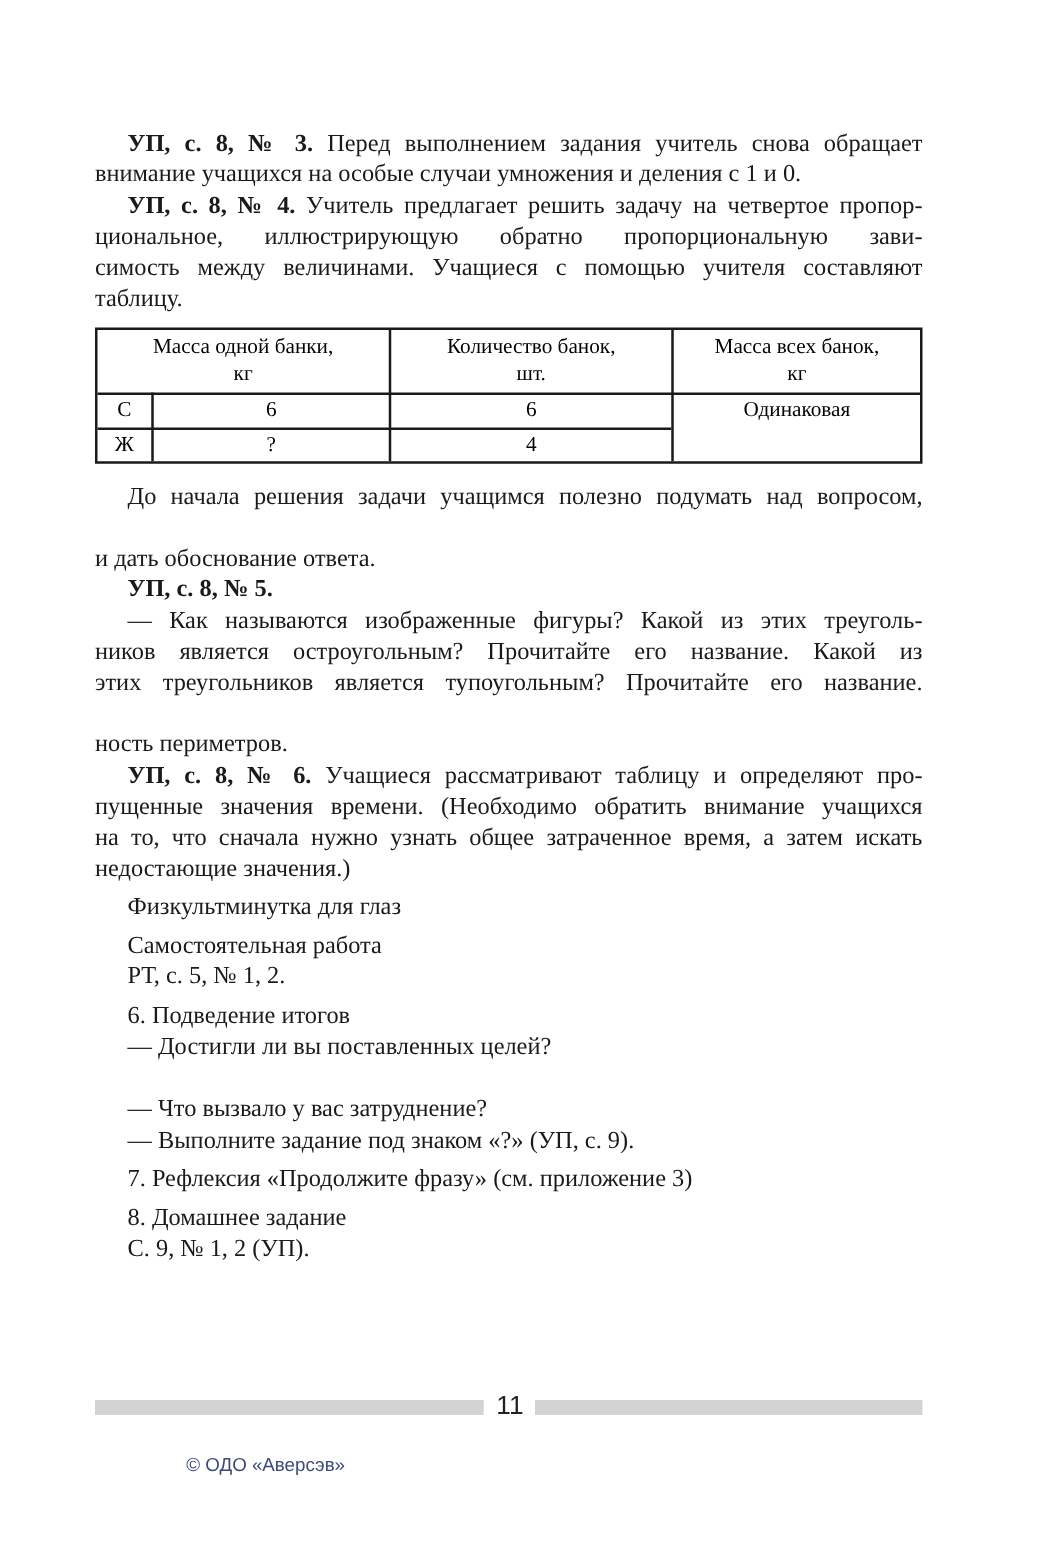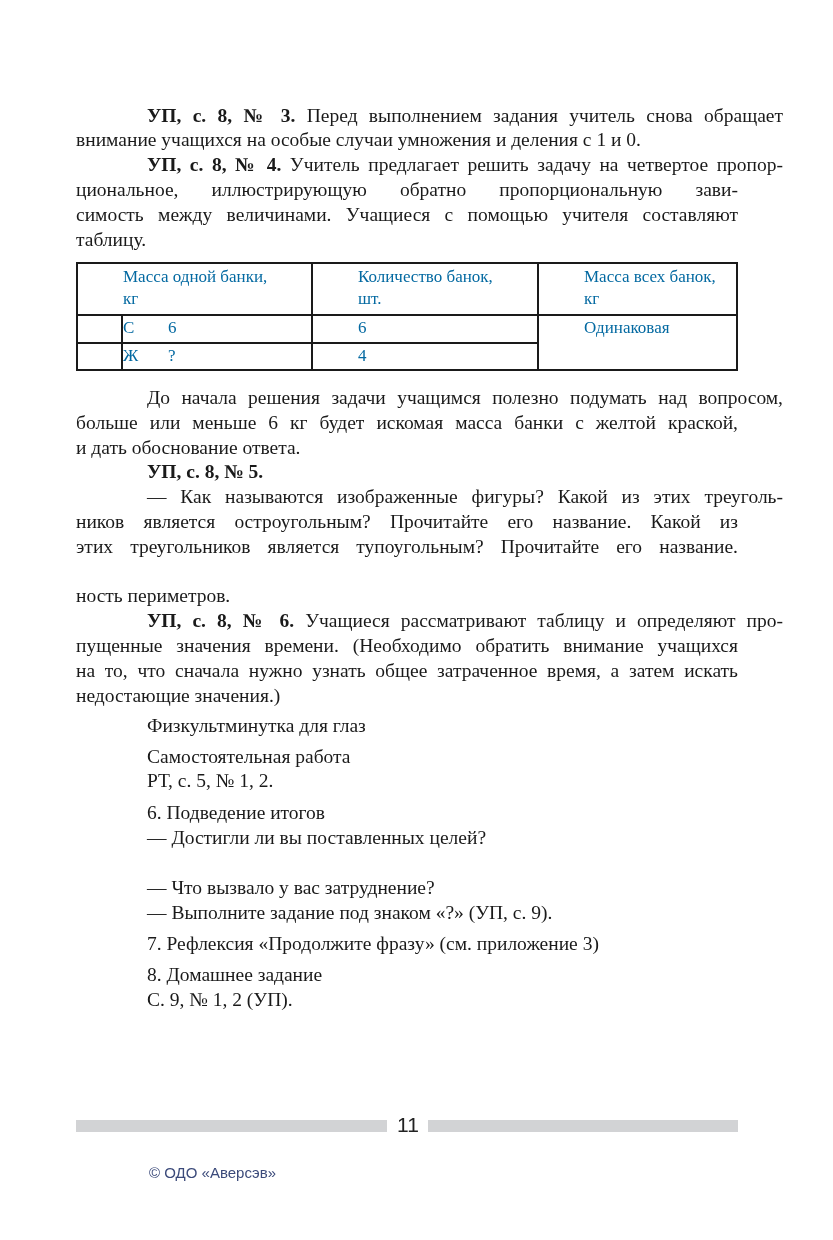--- a/index.html
+++ b/index.html
@@ -2,29 +2,29 @@
 <html><head>
 <meta charset="utf-8">
 <style>
   html, body { margin: 0; padding: 0; background: #ffffff; }
   body { width: 833px; height: 1240px; position: relative; overflow: hidden;
          font-family: "Liberation Serif", "DejaVu Serif", serif; color: #1a1a1a; }
   .page { position: absolute; left: 0; top: 0; width: 833px; height: 1240px; }
   .line { position: absolute; left: 76px; width: 662px; font-size: 19.5px; line-height: 24px;
           white-space: nowrap; text-align: justify; text-align-last: justify; }
   .line.last { text-align-last: left; }
-  .line.ind { left: 102px; width: 636px; margin-left: 45px; }
+  .line.ind { left: 102px; width: 636px; }
   .b { font-weight: bold; }
   .head { font-weight: normal; }
   
   .tbl { position: absolute; left: 76px; top: 262px; width: 662px; height: 109px;
          border: 2px solid #1a1a1a; box-sizing: border-box; }
   .tbl .v { position: absolute; background: #1a1a1a; width: 2px; }
   .tbl .h { position: absolute; background: #1a1a1a; height: 2px; }
-  .cell { position: absolute; font-size: 17px; line-height: 22px; color: #0369a1; padding-left: 45px; }
+  .cell { position: absolute; font-size: 17px; line-height: 22px; text-align: center; color: #000000; }
   
   .bar { position: absolute; top: 1120px; height: 12px; background: #d2d3d5; }
   .pageno { position: absolute; top: 1113px; left: 393px; width: 30px; text-align: center;
             font-family: "Liberation Sans", "DejaVu Sans", sans-serif; font-size: 21px; color: #222; }
   .copy { position: absolute; top: 1164px; left: 149px; font-family: "Liberation Sans", "DejaVu Sans", sans-serif;
           font-size: 15px; color: #3b4a7a; }
 </style>
 </head>
 <body>
 
@@ -63,21 +63,20 @@
     <div class="cell" style="left:235px;width:224px;top:53px">6</div>
 
     <div class="cell" style="left:0;width:43px;top:81px">Ж</div>
     <div class="cell" style="left:45px;width:188px;top:81px">?</div>
     <div class="cell" style="left:235px;width:224px;top:81px">4</div>
 
     <div class="cell" style="left:461px;width:197px;top:53px">Одинаковая</div>
   </div>
 
   <div class="line ind" style="top:386px">До начала решения задачи учащимся полезно подумать над вопросом,</div>
-  <div class="line" style="top:411px">больше или меньше 6 кг будет искомая масса банки с желтой краской,</div>
   <div class="line last" style="top:436px">и дать обоснование ответа.</div>
 
   <div class="line ind last b" style="top:460px">УП, с. 8, № 5.</div>
 
   <div class="line ind" style="top:485px">— Как называются изображенные фигуры? Какой из этих треуголь-</div>
   <div class="line" style="top:510px">ников является остроугольным? Прочитайте его название. Какой из</div>
   <div class="line" style="top:535px">этих треугольников является тупоугольным? Прочитайте его название.</div>
 
   <div class="line last" style="top:584px">ность периметров.</div>
 

